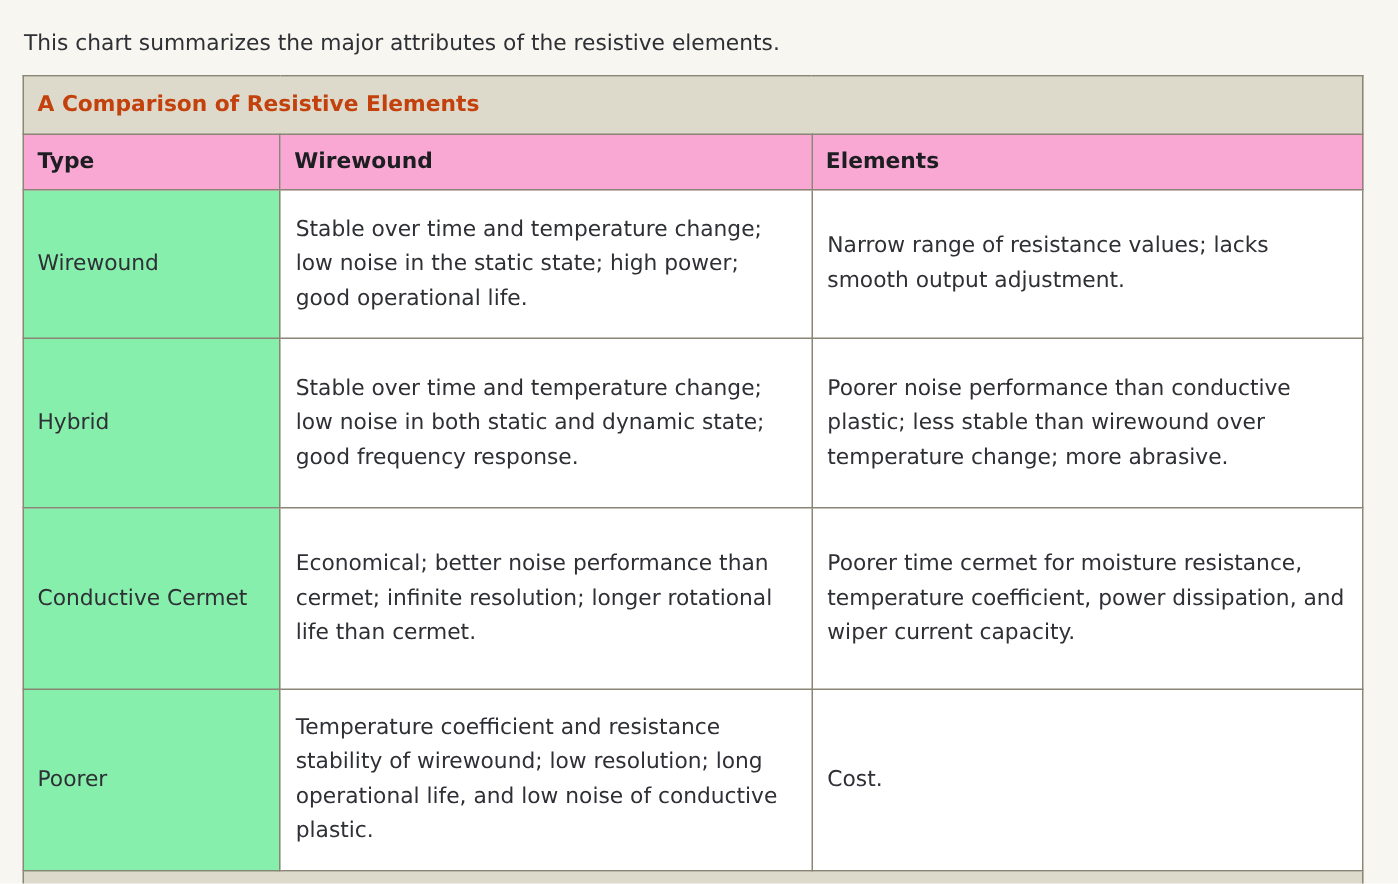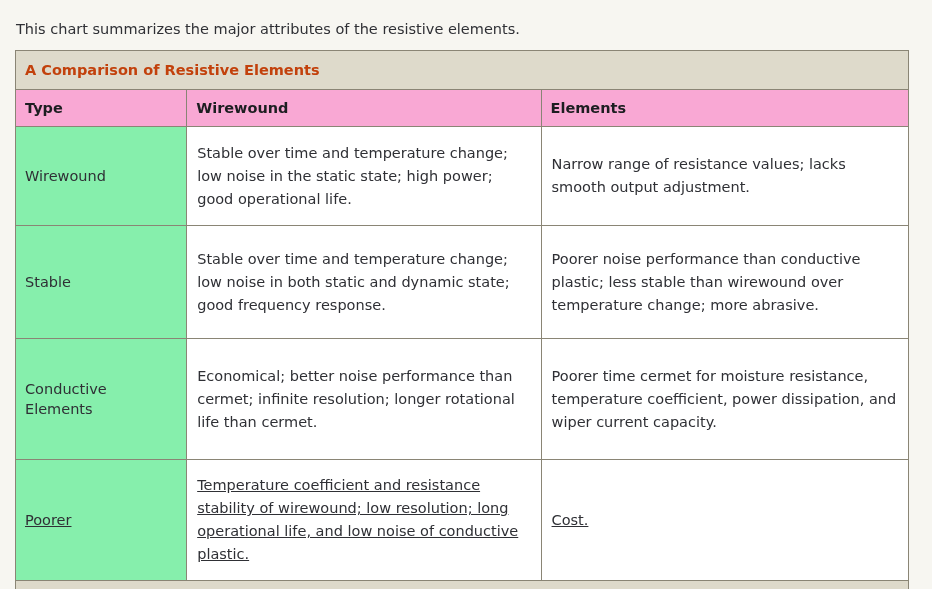--- a/index.html
+++ b/index.html
@@ -100,21 +100,21 @@
 
   
   col.c-type   { width: 171px; }
   col.c-str    { width: 354px; }
   col.c-weak   { width: 367px; }
 
   
   tr.r-wirewound td { height: 78px; }
   tr.r-cermet td { height: 92px; }
   tr.r-cplastic td { height: 100px; }
-  tr.r-hybrid td { height: 100px; text-decoration: underline; }
+  tr.r-hybrid td { height: 100px; }
 </style>
 </head>
 <body>
 
 <div class="page">
 
   <p class="intro">This chart summarizes the major attributes of the resistive elements.</p>
 
   <div class="table-wrap">
     <table class="cmp">
@@ -133,27 +133,27 @@
           <td class="colhead">Elements</td>
         </tr>
 
         <tr class="r-wirewound">
           <td class="type-cell">Wirewound</td>
           <td class="body-cell">Stable over time and temperature change; low noise in the static state; high power; good operational life.</td>
           <td class="body-cell">Narrow range of resistance values; lacks smooth output adjustment.</td>
         </tr>
 
         <tr class="r-cermet">
-          <td class="type-cell">Stable</td>
+          <td class="type-cell">Hybrid</td>
           <td class="body-cell">Stable over time and temperature change; low noise in both static and dynamic state; good frequency response.</td>
           <td class="body-cell">Poorer noise performance than conductive plastic; less stable than wirewound over temperature change; more abrasive.</td>
         </tr>
 
         <tr class="r-cplastic">
-          <td class="type-cell">Conductive Elements</td>
+          <td class="type-cell">Conductive Cermet</td>
           <td class="body-cell">Economical; better noise performance than cermet; infinite resolution; longer rotational life than cermet.</td>
           <td class="body-cell">Poorer time cermet for moisture resistance, temperature coefficient, power dissipation, and wiper current capacity.</td>
         </tr>
 
         <tr class="r-hybrid">
           <td class="type-cell">Poorer</td>
           <td class="body-cell">Temperature coefficient and resistance stability of wirewound; low resolution; long operational life, and low noise of conductive plastic.</td>
           <td class="body-cell">Cost.</td>
         </tr>
 

